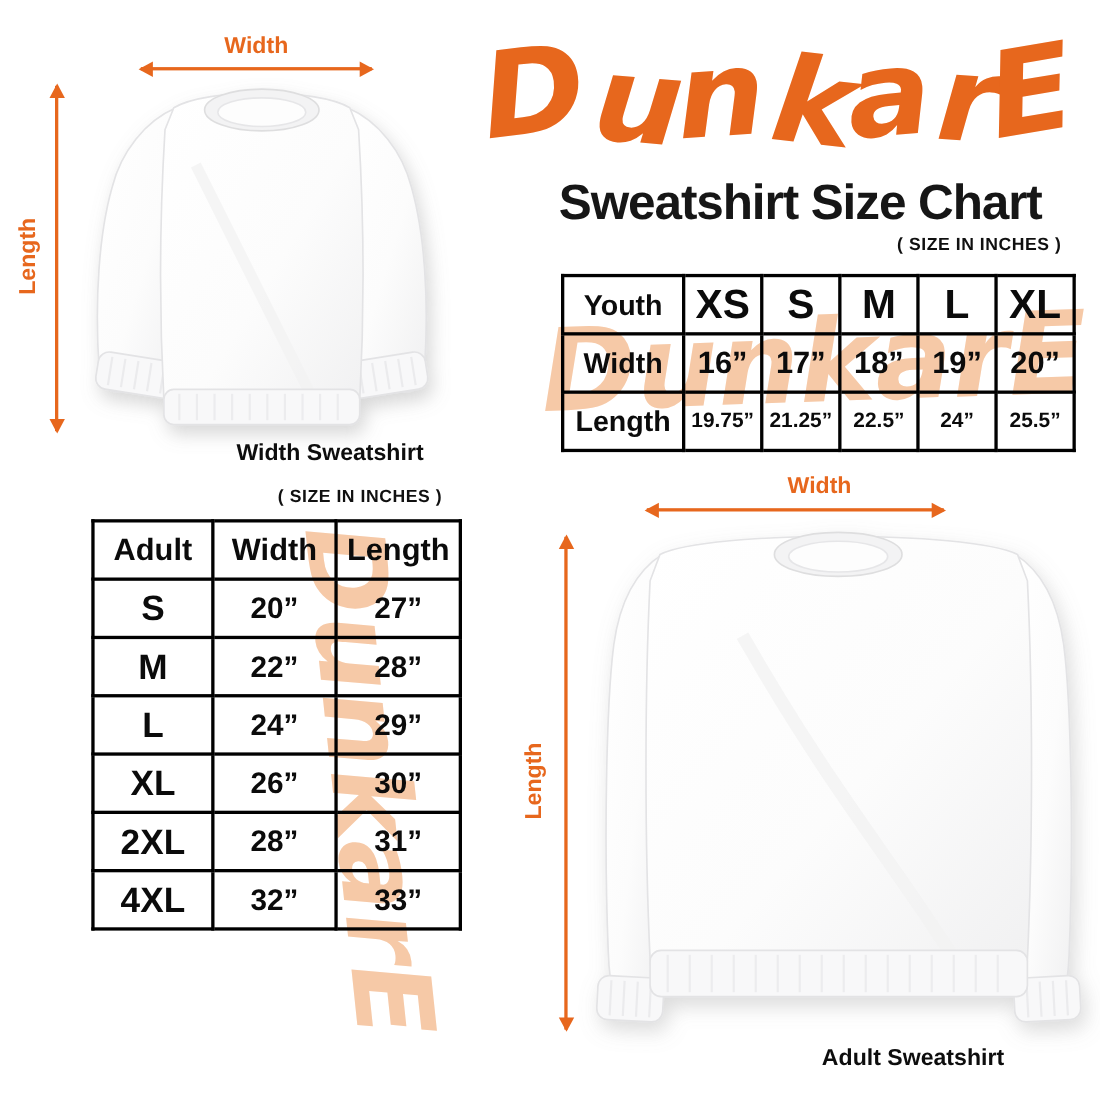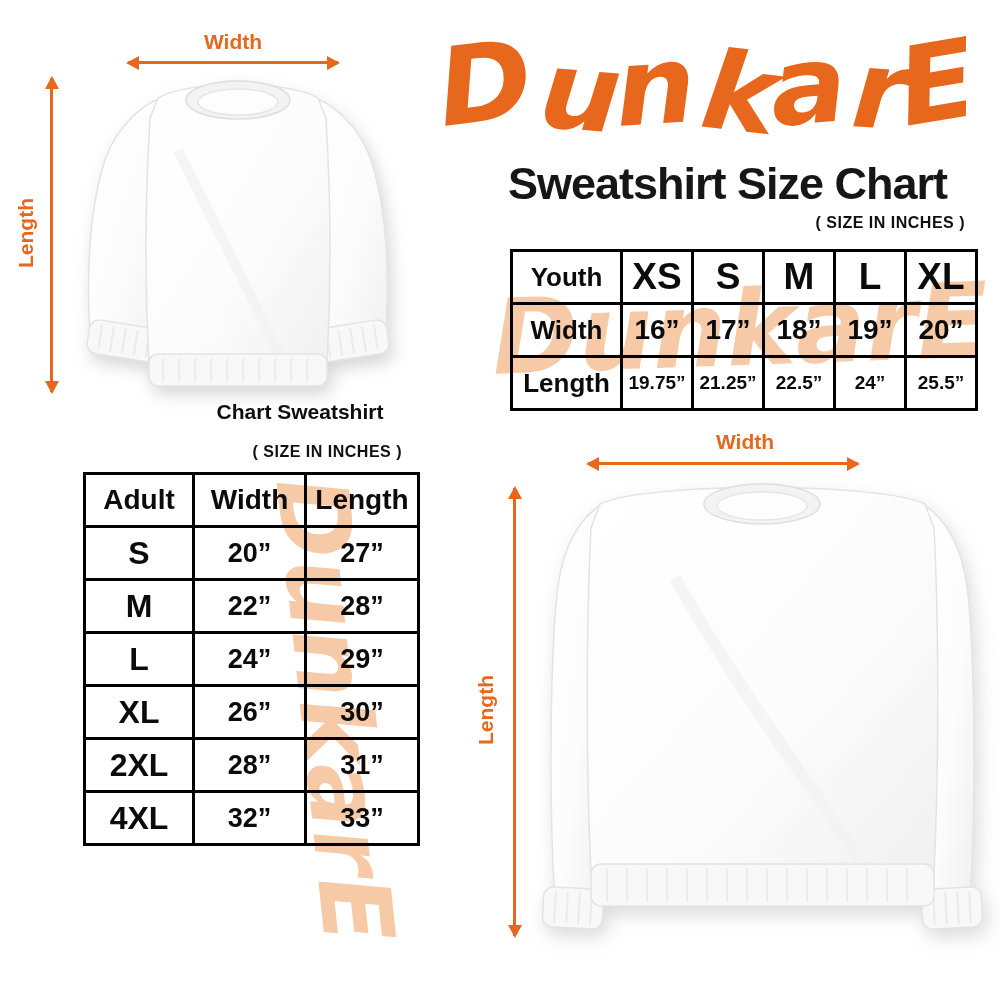--- a/index.html
+++ b/index.html
@@ -118,21 +118,21 @@
       </g>
       <ellipse cx="190" cy="40" rx="52" ry="19" fill="#f3f3f4" stroke="#dededf"></ellipse>
       <ellipse cx="190" cy="42" rx="40" ry="13" fill="#fdfdfd" stroke="#e6e6e8"></ellipse>
     </g>
   </svg>
 
   <div class="fig-label" style="left:183px;top:30px;width:100px;">Width</div>
   <div class="arrow-h" style="left:128px;top:61px;width:210px;"></div>
   <div class="fig-label rot" style="left:14px;top:268px;">Length</div>
   <div class="arrow-v" style="left:50px;top:78px;height:314px;"></div>
-  <div class="fig-caption" style="left:190px;top:400px;width:220px;">Chart Sweatshirt</div>
+  <div class="fig-caption" style="left:190px;top:400px;width:220px;">Width Sweatshirt</div>
 
   <svg class="logo-svg" viewBox="0 0 560 158" aria-hidden="false">
     <text x="278" y="120" text-anchor="middle" font-family="DejaVu Sans, sans-serif" font-size="108" font-weight="bold" font-style="italic" fill="var(--accent)" rotate="-7 5 -4 7 -5 4 -10" textLength="540" lengthAdjust="spacingAndGlyphs">DunkarE</text>
   </svg>
   <div class="chart-title">Sweatshirt Size Chart</div>
   <div class="units-note top">( SIZE IN INCHES )</div>
 
   <div class="wm-wrap youth">
     <span class="wm">DunkarE</span>
   </div>
@@ -276,14 +276,15 @@
       </g>
       <ellipse cx="237" cy="46" rx="58" ry="20" fill="#f3f3f4" stroke="#dededf"></ellipse>
       <ellipse cx="237" cy="48" rx="45" ry="14" fill="#fdfdfd" stroke="#e6e6e8"></ellipse>
     </g>
   </svg>
 
   <div class="fig-label" style="left:645px;top:430px;width:200px;">Width</div>
   <div class="arrow-h" style="left:588px;top:462px;width:270px;"></div>
   <div class="fig-label rot" style="left:474px;top:745px;">Length</div>
   <div class="arrow-v" style="left:513px;top:488px;height:448px;"></div>
+  <div class="fig-caption" style="left:700px;top:950px;width:260px;">Adult Sweatshirt</div>
 
 </div>
 
 </body></html>

